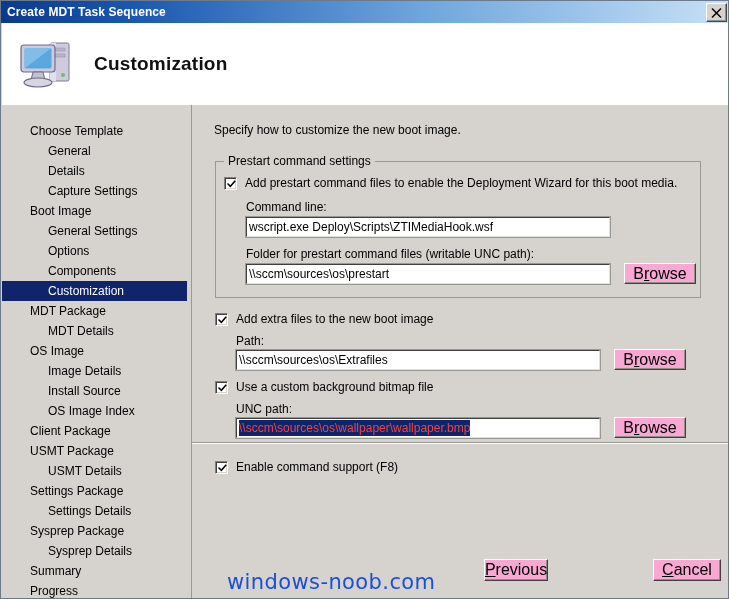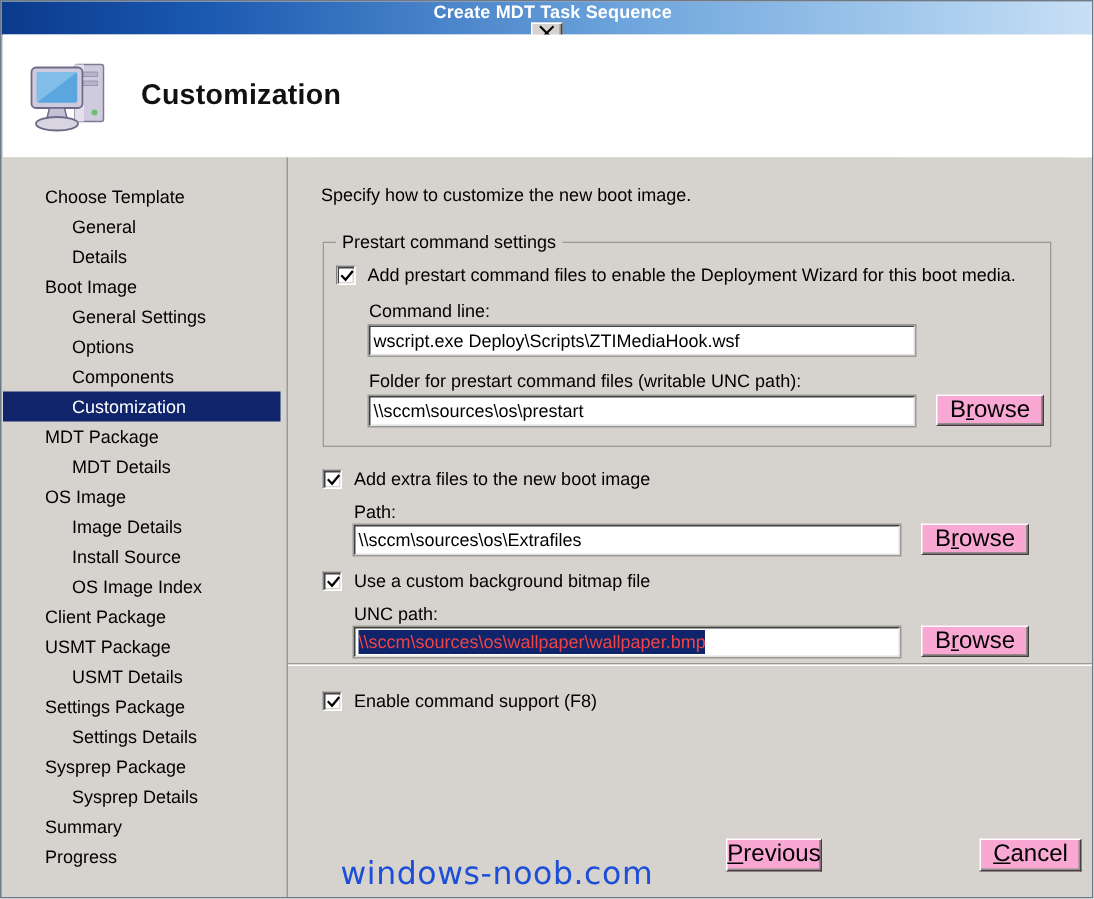--- a/index.html
+++ b/index.html
@@ -28,21 +28,20 @@
 
   
   #titlebar {
     position: absolute;
     left: 0; top: 0;
     width: 729px;
     height: 22px;
     background: linear-gradient(to right, #0a3a8c 0%, #1a58b0 18%, #6fa6dd 58%, #a9cdee 86%, #c9e0f5 100%);
     display: flex;
     align-items: center;
-    flex-direction: column;
   }
   #titlebar .title-text {
     color: #ffffff;
     font-size: 12px;
     font-weight: bold;
     padding-left: 6px;
     letter-spacing: 0.1px;
     white-space: nowrap;
   }
   .title-spacer { flex: 1; }
@@ -320,20 +319,21 @@
     </span>
     <span class="page-heading">Customization</span>
   </div>
 
   <div id="bodyarea">
 
     <div id="sidebar">
       <div class="nav-item level-1">Choose Template</div>
       <div class="nav-item level-2">General</div>
       <div class="nav-item level-2">Details</div>
+      <div class="nav-item level-2">Capture Settings</div>
       <div class="nav-item level-1">Boot Image</div>
       <div class="nav-item level-2">General Settings</div>
       <div class="nav-item level-2">Options</div>
       <div class="nav-item level-2">Components</div>
       <div class="nav-item level-2 selected">Customization</div>
       <div class="nav-item level-1">MDT Package</div>
       <div class="nav-item level-2">MDT Details</div>
       <div class="nav-item level-1">OS Image</div>
       <div class="nav-item level-2">Image Details</div>
       <div class="nav-item level-2">Install Source</div>

